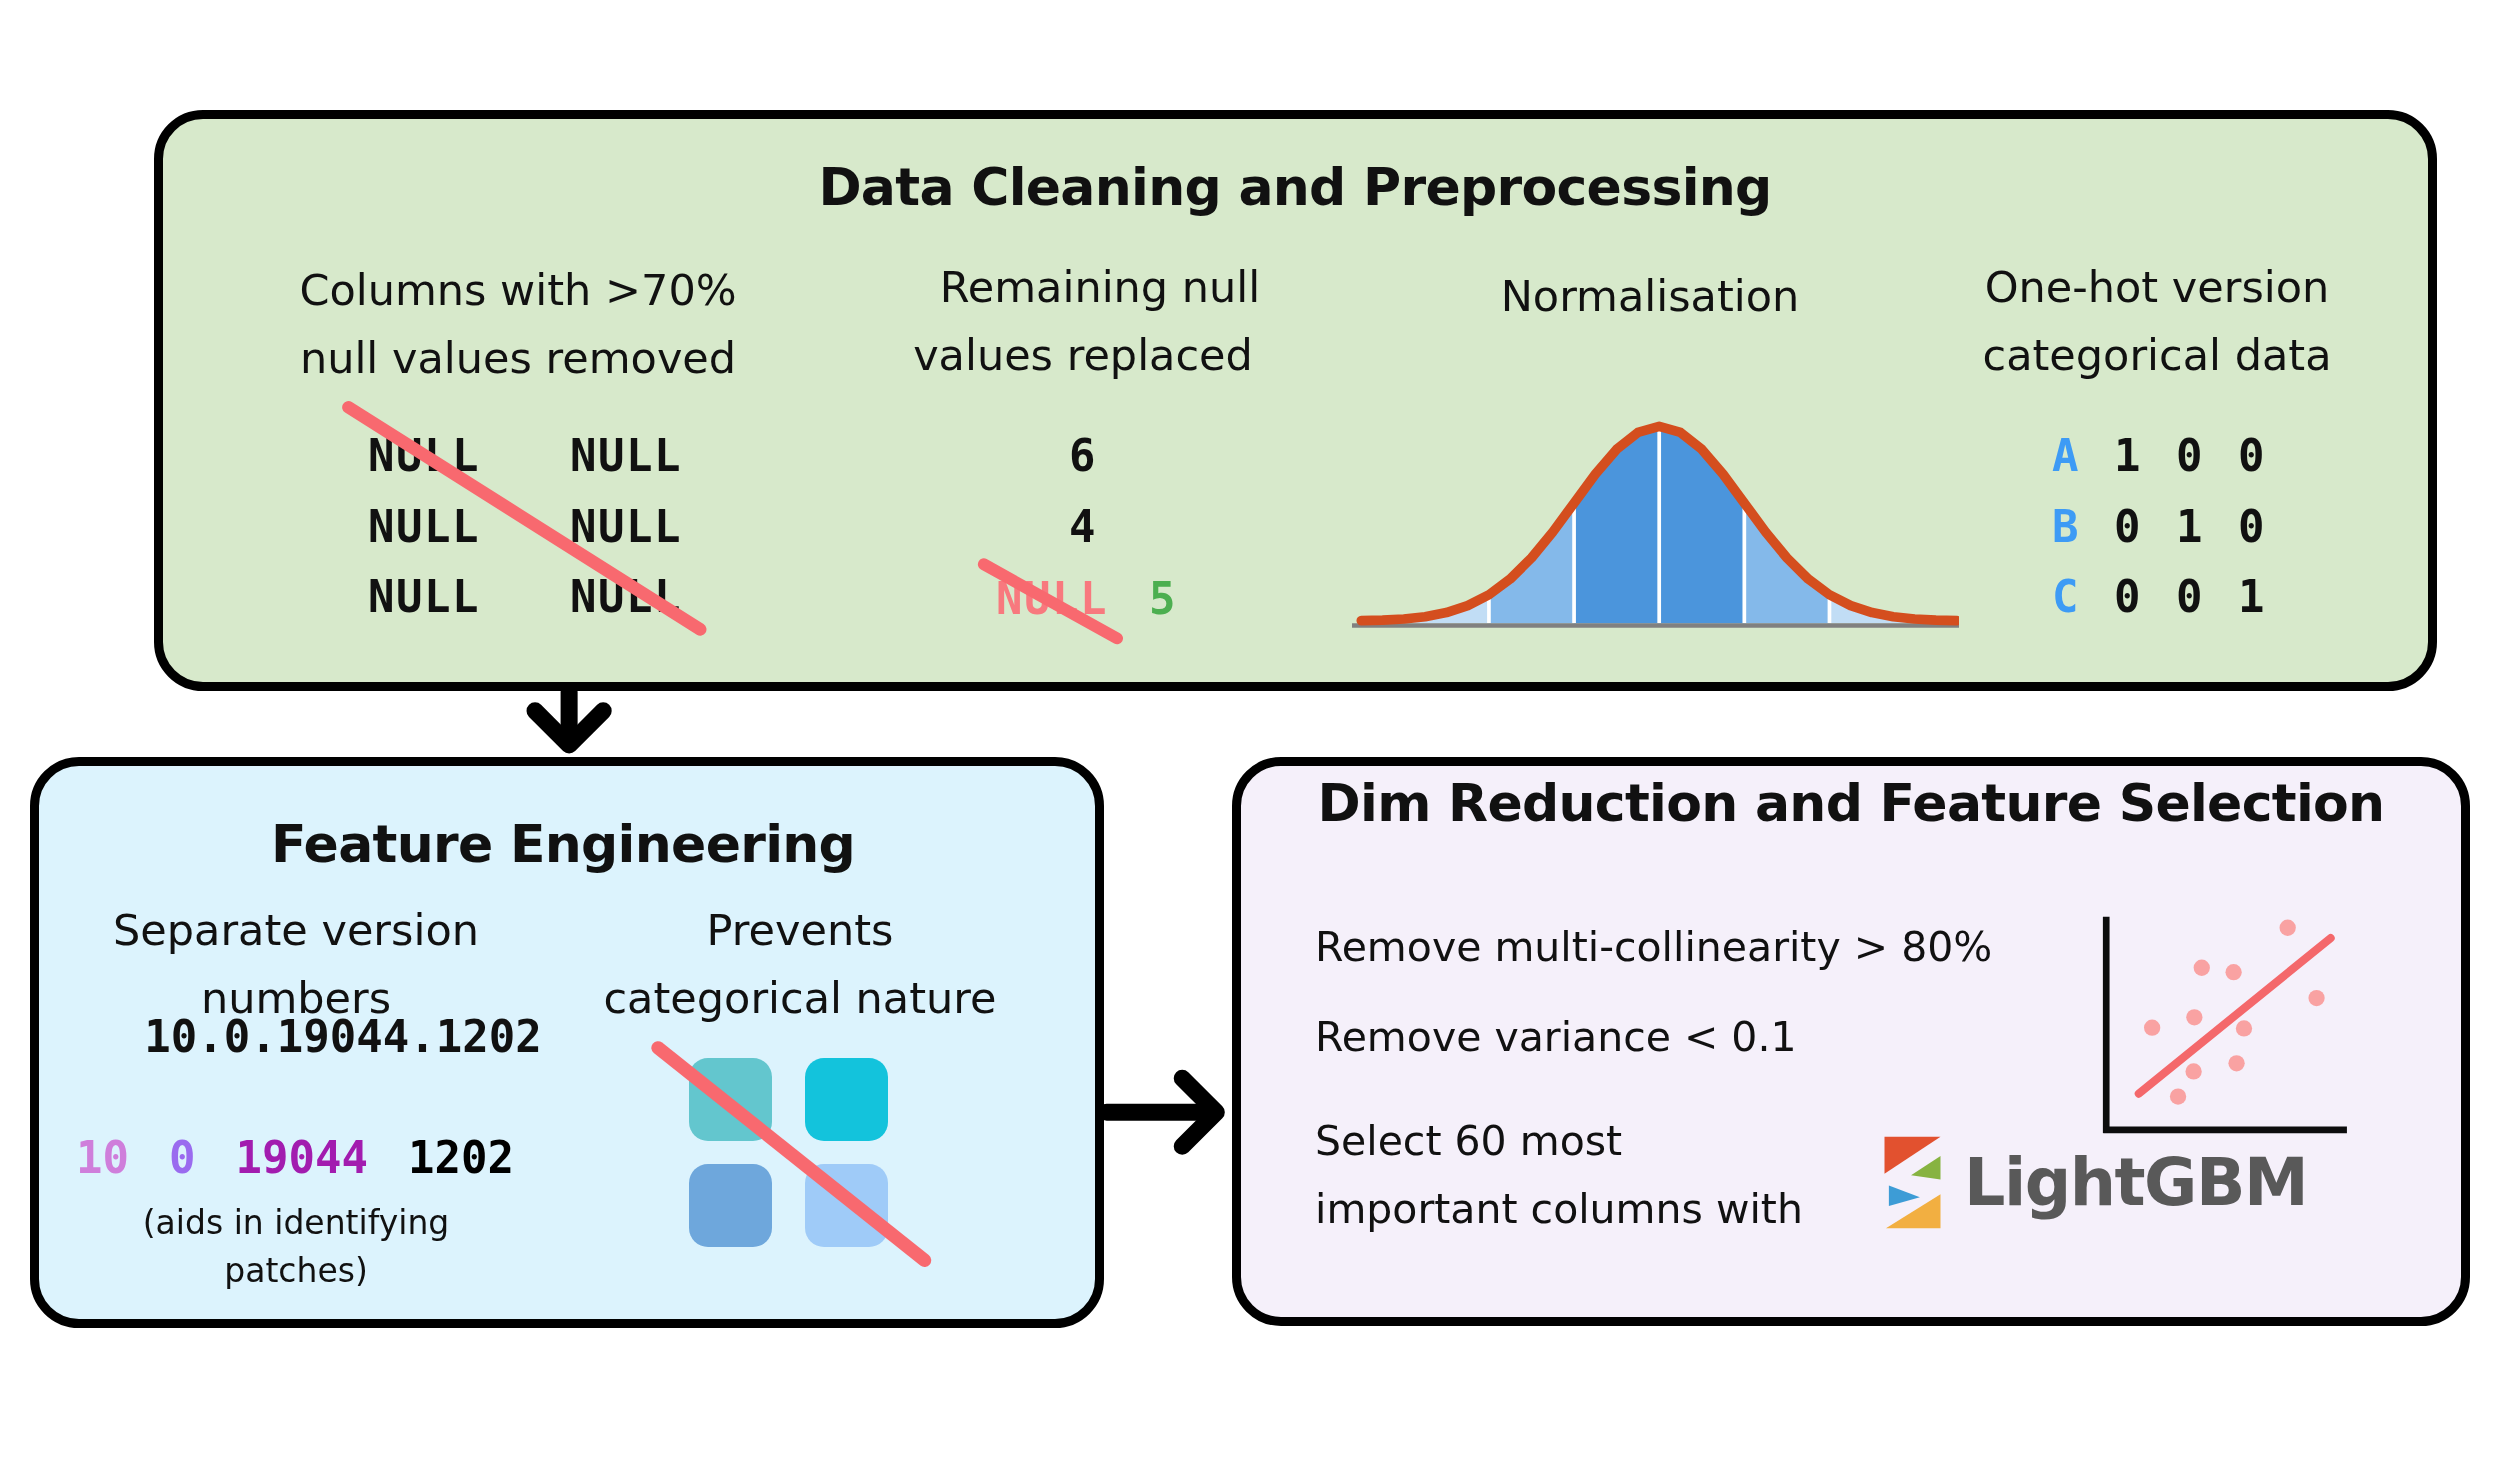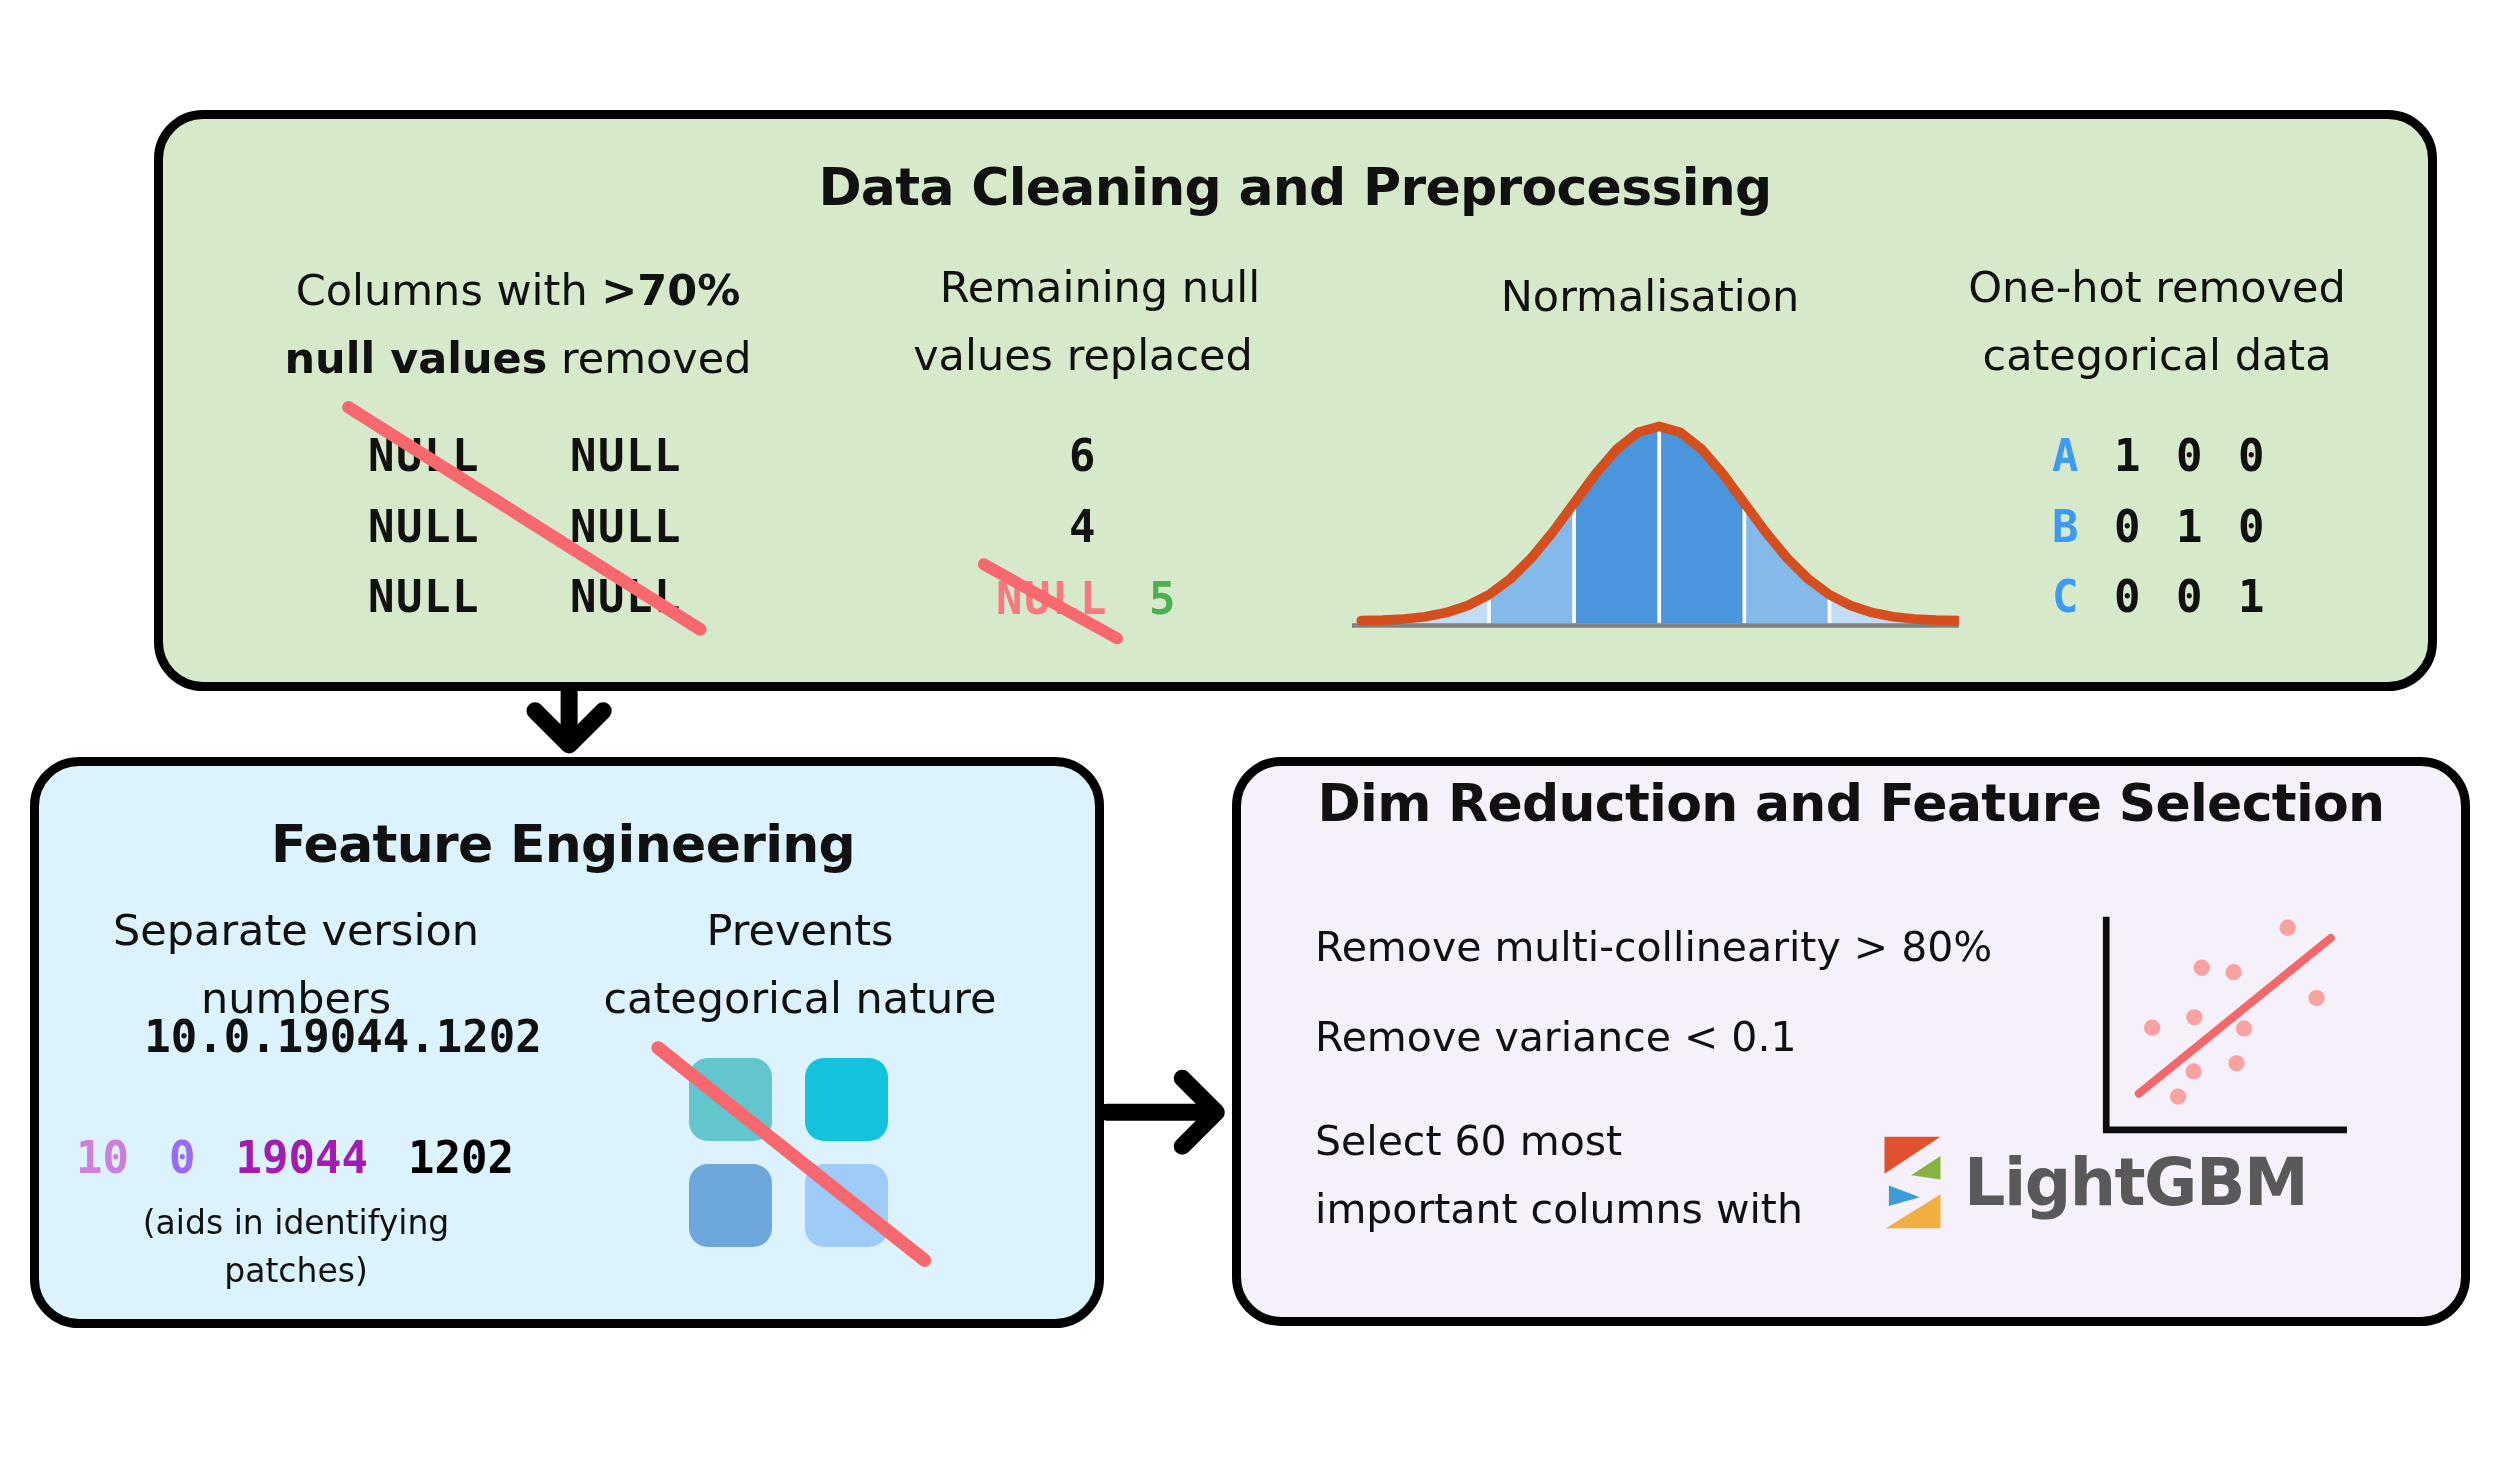--- a/index.html
+++ b/index.html
@@ -13,21 +13,21 @@
   .box{
     position:absolute;border:9.6px solid #000;border-radius:49px;box-sizing:border-box;
   }
   .box-green{left:154px;top:110px;width:2283px;height:581px;background:#d7e9cb;}
   .box-blue{left:30px;top:757px;width:1074px;height:571px;background:#dcf3fd;}
   .box-purple{left:1232px;top:757px;width:1238px;height:569px;background:#f5f0fa;}
   .ctr{position:absolute;transform:translate(-50%,-50%);white-space:nowrap;}
   .lft{position:absolute;transform:translate(0,-50%);white-space:nowrap;}
   .title{font-size:52px;font-weight:700;letter-spacing:-0.7px;}
   .h2{font-size:43px;}
-  .b{font-weight:700;}
+  .b{font-weight:400;}
   .mono{font-family:"DejaVu Sans Mono","Liberation Mono",monospace;font-weight:700;font-size:44px;letter-spacing:1.5px;}
   .note{font-size:33px;}
   .body-line{font-size:41px;}
   .abc{color:#3d9bf5;}
   .crossed-null{color:#f8797e;}
   .green-five{color:#4caf50;}
   .sq{position:absolute;width:83px;height:83px;border-radius:19px;}
   .lgbm-text{font-size:65px;font-weight:700;color:#595959;letter-spacing:-1.5px;}
   svg.overlay{position:absolute;left:0;top:0;pointer-events:none;}
   .vpart{display:inline-block;}
@@ -83,21 +83,21 @@
     <line x1="185" y1="0" x2="185" y2="345"></line>
     <line x1="300" y1="0" x2="300" y2="345"></line>
     <line x1="415" y1="0" x2="415" y2="345"></line>
     <line x1="530" y1="0" x2="530" y2="345"></line>
     <line x1="645" y1="0" x2="645" y2="345"></line>
   </g>
   <line x1="0" y1="334" x2="820" y2="334" stroke="#808080" stroke-width="6"></line>
   <path d="M12.5,327.4 L41.25,326.7 L70,325.1 L98.75,322 L127.5,316.5 L156.25,307.1 L185,292.4 L213.75,271.1 L242.5,242.6 L271.25,207.6 L300,168.5 L328.75,129.5 L357.5,95.9 L386.25,73.1 L415,65 L443.75,73.1 L472.5,95.9 L501.25,129.5 L530,168.5 L558.75,207.6 L587.5,242.6 L616.25,271.1 L645,292.4 L673.75,307.1 L702.5,316.5 L731.25,322 L760,325.1 L788.75,326.7 L817.5,327.4" fill="none" stroke="#d44e1e" stroke-width="13" stroke-linejoin="round" stroke-linecap="round"></path>
 </svg>
 
-<div class="ctr h2" style="left:2157px;top:287px;">One-hot removed</div>
+<div class="ctr h2" style="left:2157px;top:287px;">One-hot version</div>
 <div class="ctr h2" style="left:2157px;top:355px;">categorical data</div>
 
 <div class="ctr mono" style="left:2159px;top:455px;">
     <span class="vrow" style="gap:34px;">
       <span class="abc">A</span>
       <span>1</span>
       <span>0</span>
       <span>0</span>
     </span>
   </div>

